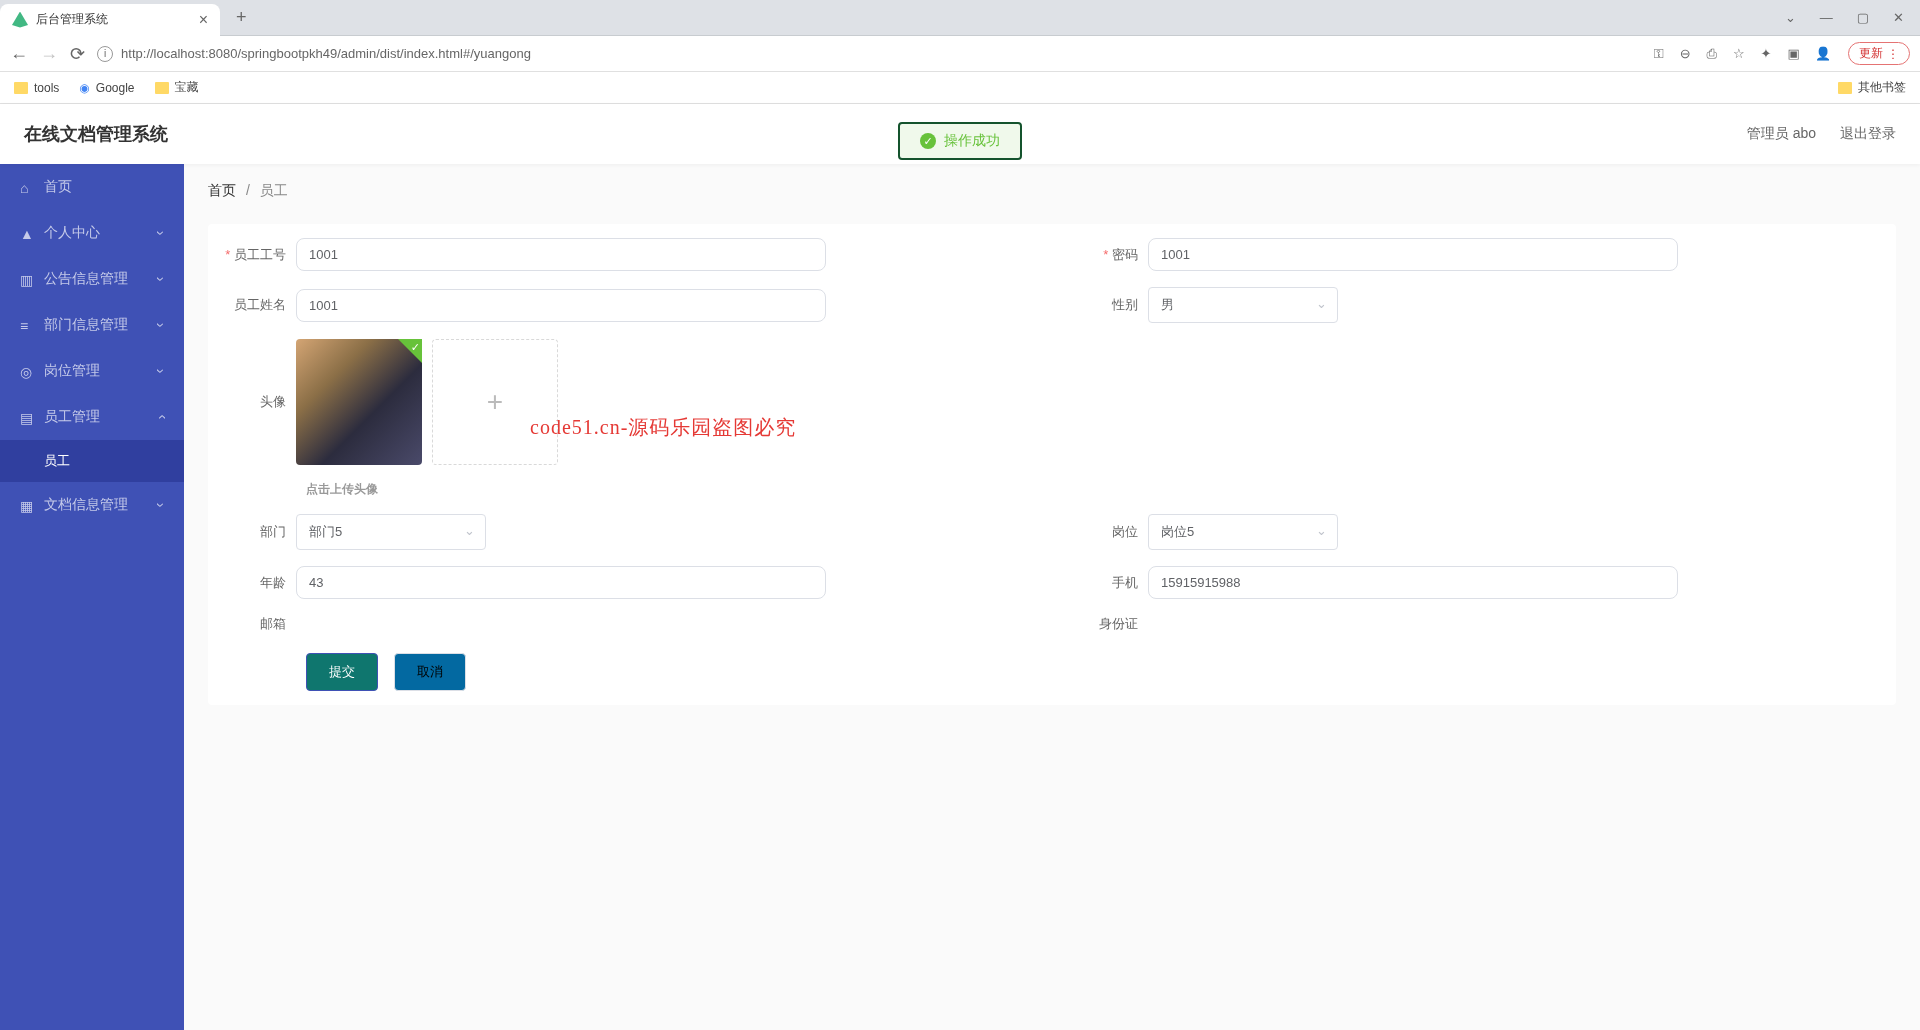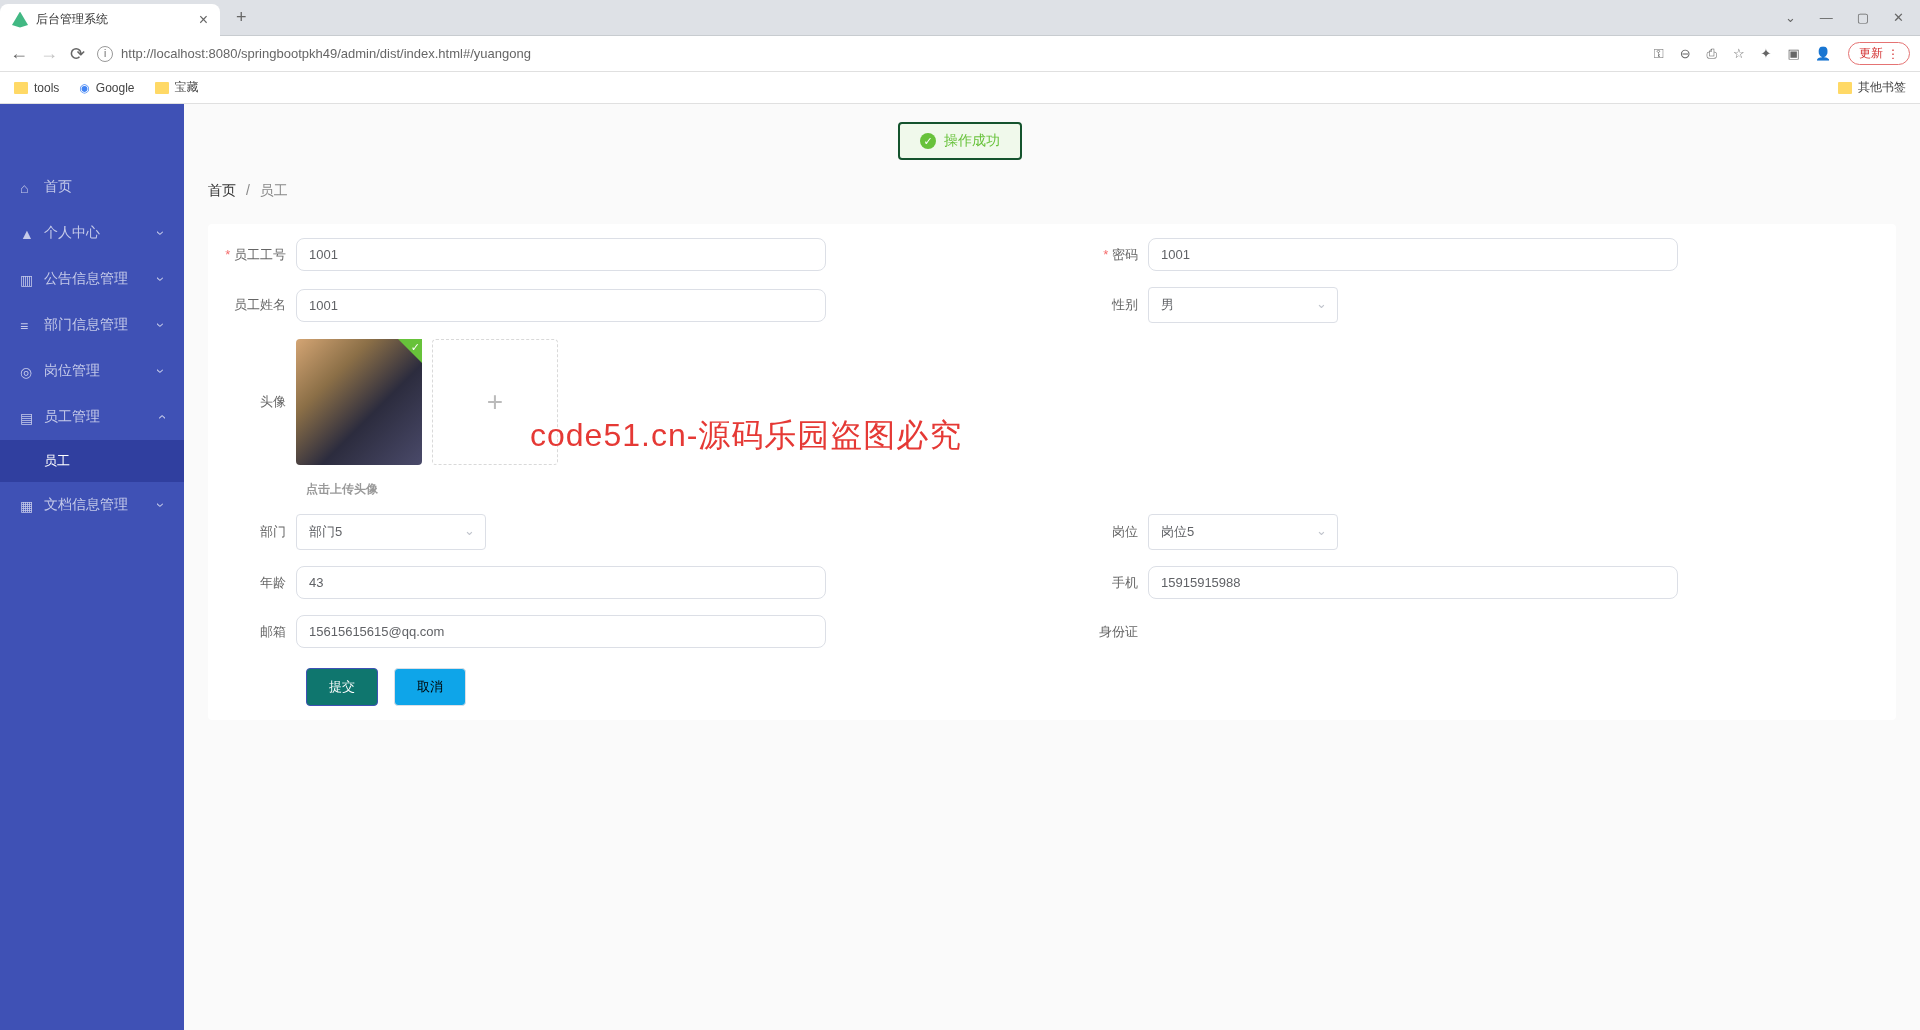--- a/index.html
+++ b/index.html
@@ -21,21 +21,21 @@
     .update-btn { border: 1px solid #e57373; color: #d32f2f; padding: 2px 10px; border-radius: 14px; font-size: 12px; display: flex; align-items: center; gap: 4px; }
 
     .bookmarks-bar { background: #fff; height: 32px; display: flex; align-items: center; padding: 0 14px; gap: 20px; font-size: 12px; color: #444; border-bottom: 1px solid #e0e0e0; }
     .bookmark { display: flex; align-items: center; gap: 6px; }
     .folder-icon { width: 14px; height: 12px; background: #ffd966; border-radius: 1px; }
     .bookmark-right { margin-left: auto; }
 
     .app-container { display: flex; height: calc(100vh - 104px); position: relative; }
     .watermark-layer { position: absolute; inset: 0; pointer-events: none; opacity: 0.15; overflow: hidden; z-index: 1; }
     .watermark-layer span { position: absolute; color: #666; font-size: 22px; white-space: nowrap; }
-    .main-watermark { position: absolute; left: 530px; top: 310px; color: #e53935; font-size: 32px; font-family: Liberation Sans, sans-serif; z-index: 50; pointer-events: none; letter-spacing: 1px; }
+    .main-watermark { position: absolute; left: 530px; top: 310px; color: #e53935; font-size: 20px; font-family: Liberation Serif, serif; z-index: 50; pointer-events: none; letter-spacing: 1px; }
 
     .top-bar { position: absolute; top: 0; left: 0; right: 0; height: 60px; background: #fff; display: flex; align-items: center; padding: 0 24px; z-index: 20; box-shadow: 0 1px 4px rgba(0,0,0,0.05); }
     .app-title { font-size: 18px; font-weight: bold; color: #333; }
     .top-right { margin-left: auto; display: flex; gap: 24px; color: #666; font-size: 14px; }
 
     .success-toast { position: absolute; left: 50%; top: 18px; transform: translateX(-50%); background: #f0f9eb; border: 2px solid #14532d; color: #67c23a; padding: 8px 20px; border-radius: 4px; font-size: 14px; display: flex; align-items: center; gap: 8px; z-index: 30; }
     .success-toast::before { content: "✓"; background: #67c23a; color: #fff; width: 16px; height: 16px; border-radius: 50%; display: inline-flex; align-items: center; justify-content: center; font-size: 11px; }
 
     .sidebar { width: 184px; background: #3f51b5; color: #c5cae9; padding-top: 60px; z-index: 10; position: relative; }
     .menu-item { padding: 14px 20px; display: flex; align-items: center; gap: 10px; font-size: 14px; cursor: pointer; }
@@ -60,21 +60,21 @@
 
     .avatar-section { display: flex; align-items: flex-end; }
     .avatar-upload { display: flex; gap: 10px; }
     .avatar-img { width: 126px; height: 126px; background: linear-gradient(135deg, #d4a574 0%, #8b6f47 30%, #2c2c3e 60%, #4a4a6a 100%); border-radius: 4px; position: relative; }
     .avatar-badge { position: absolute; top: 0; right: 0; width: 0; height: 0; border-left: 24px solid transparent; border-top: 24px solid #67c23a; }
     .avatar-badge::after { content: "✓"; color: #fff; position: absolute; top: -22px; right: 2px; font-size: 11px; }
     .avatar-add { width: 126px; height: 126px; border: 1px dashed #d9d9d9; border-radius: 4px; display: flex; align-items: center; justify-content: center; color: #bbb; font-size: 28px; font-weight: 200; }
     .upload-hint { color: #999; font-size: 12px; margin: 10px 0 16px 86px; font-weight: bold; }
 
     .form-actions { margin-left: 86px; display: flex; gap: 16px; margin-top: 20px; }
-    .btn { padding: 9px 22px; border: 1px solid #dcdfe6; border-radius: 4px; font-size: 13px; background: #0ea5e9; cursor: pointer; }
+    .btn { padding: 9px 22px; border: 1px solid #dcdfe6; border-radius: 4px; font-size: 13px; background: #0369a1; cursor: pointer; }
     .btn-primary { background: #0f766e; color: #fff; border-color: #3f51b5; }
   </style>
 </head>
 <body>
 
 <div class="browser-chrome">
   <div class="tab">
     <span class="tab-icon"></span>
     <span class="tab-title">后台管理系统</span>
     <span class="tab-close">×</span>
@@ -162,20 +162,27 @@
       <span style="left:200px;top:550px">code51.cn</span>
       <span style="left:410px;top:550px">code51.cn</span>
       <span style="left:640px;top:550px">code51.cn</span>
       <span style="left:850px;top:550px">code51.cn</span>
       <span style="left:1060px;top:550px">code51.cn</span>
       <span style="left:1270px;top:550px">code51.cn</span>
   </div>
 
   <div class="main-watermark">code51.cn-源码乐园盗图必究</div>
 
+  <div class="top-bar">
+    <span class="app-title">在线文档管理系统</span>
+    <div class="top-right">
+      <span>管理员 abo</span>
+      <span>退出登录</span>
+    </div>
+  </div>
 
   <div class="success-toast">
       <span>操作成功</span>
     </div>
 
   <nav class="sidebar">
     <div class="menu-item">
         <span class="menu-icon">⌂</span>
         <span>首页</span>
       </div>
@@ -264,21 +271,20 @@
             <input class="form-input" value="43" style="">
           </div>
         <div class="form-group">
             <label class="form-label">手机</label>
             <input class="form-input" value="15915915988" style="">
           </div>
       </div>
       <div class="form-row">
         <div class="form-group">
             <label class="form-label">邮箱</label>
-            <input class="form-input" value="15615615615@qq.com" style="">
           </div>
         <div class="form-group">
             <label class="form-label">身份证</label>
           </div>
       </div>
 
       <div class="form-actions">
         <button class="btn btn-primary">提交</button>
         <button class="btn">取消</button>
       </div>

